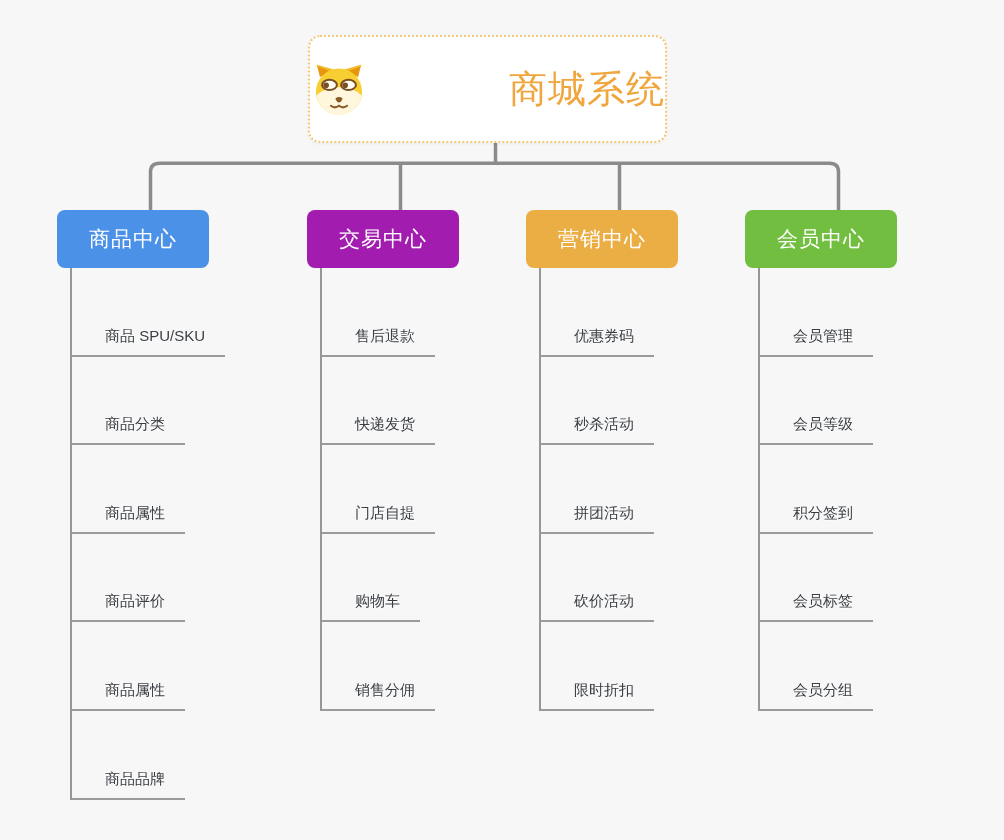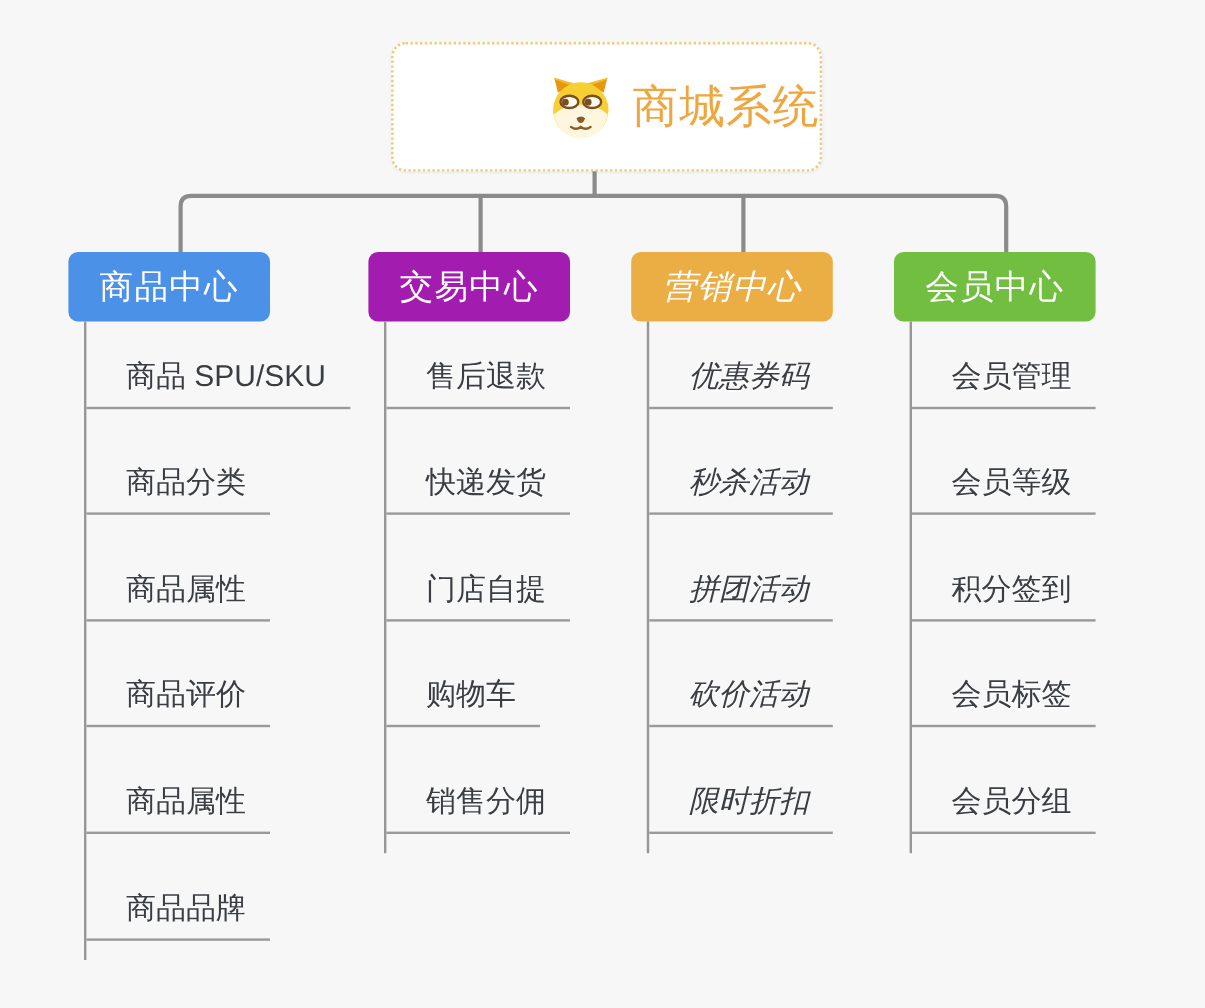--- a/index.html
+++ b/index.html
@@ -18,72 +18,72 @@
   
   #connectors {
     position: absolute;
     left: 0; top: 0;
     width: 1004px; height: 840px;
     pointer-events: none;
   }
   
   .root-node {
     position: absolute;
-    left: 326px;
+    left: 308px;
     top: 35px;
     width: 355px;
     height: 104px;
     background: #ffffff;
     border: 2px dotted #f2c878;
     border-radius: 12px;
     display: flex;
     align-items: center;
-    justify-content: flex-end;
+    justify-content: space-between;
     gap: 14px;
     box-shadow: 0 1px 3px rgba(0,0,0,0.05);
     cursor: pointer;
   }
   .root-title {
     font-size: 38px;
     font-weight: 500;
     color: #f0a63f;
     letter-spacing: 1px;
     white-space: nowrap;
   }
   .root-icon { width: 58px; height: 58px; flex: 0 0 auto; }
 
   
   .branch { position: absolute; top: 210px; }
   .branch-header {
-    width: 168px;
+    width: 152px;
     height: 58px;
     border-radius: 8px;
     display: flex;
     align-items: center;
     justify-content: center;
     color: #ffffff;
-    font-size: 28px;
+    font-size: 21px;
     font-weight: 400;
     letter-spacing: 1px;
     cursor: pointer;
     white-space: nowrap;
   }
   .children {
     margin-left: 13px;
     border-left: 2.5px solid #979797;
     position: relative;
   }
   .child { height: 88.6px; position: relative; }
   .child-label {
     position: absolute;
     left: 0;
-    bottom: 16px;
+    bottom: 0;
     padding: 0 20px 9px 33px;
     border-bottom: 2px solid #9a9a9a;
-    font-size: 25px;
+    font-size: 15px;
     color: #3a3e43;
     white-space: nowrap;
     text-shadow: 0 1px 0 rgba(255,255,255,0.8);
     cursor: pointer;
   }
 </style>
 </head>
 <body>
 
 <div id="canvas">
@@ -152,21 +152,21 @@
             <span class="child-label">门店自提</span>
           </div>
           <div class="child">
             <span class="child-label">购物车</span>
           </div>
           <div class="child">
             <span class="child-label">销售分佣</span>
           </div>
         </div>
       </div>
-      <div class="branch" style="left: 526px; font-style: italic;">
+      <div class="branch" style="left: 526px;">
         <div class="branch-header" style="background: rgb(235, 174, 69);">营销中心</div>
         <div class="children">
           <div class="child">
             <span class="child-label">优惠券码</span>
           </div>
           <div class="child">
             <span class="child-label">秒杀活动</span>
           </div>
           <div class="child">
             <span class="child-label">拼团活动</span>

